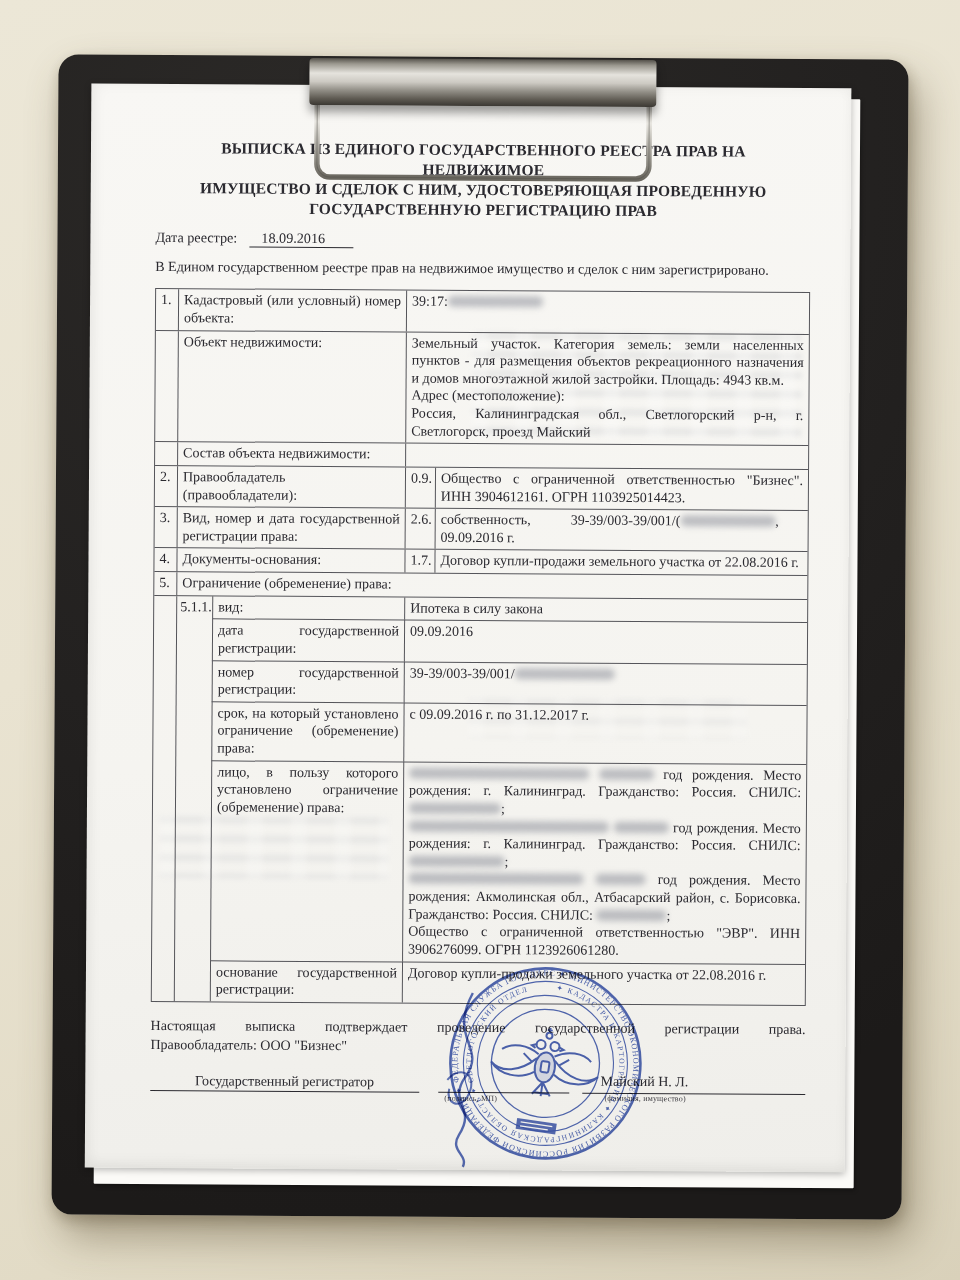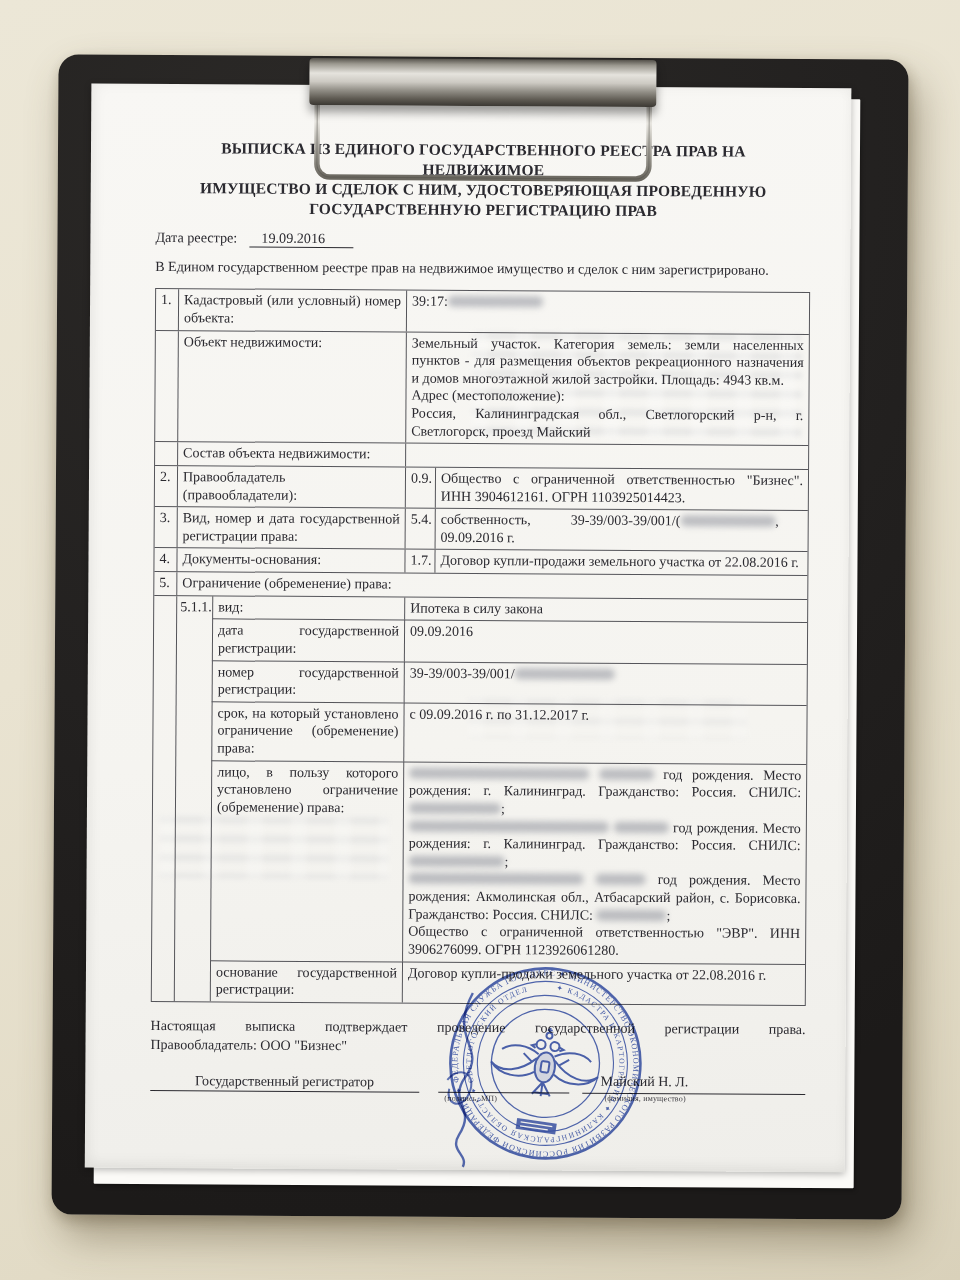--- a/index.html
+++ b/index.html
@@ -86,21 +86,21 @@
     <div class="bleed" style="left:72px;top:732px;width:230px;height:62px;opacity:.45"></div>
 
     <div class="content">
       <div class="doc-title">
         <div>ВЫПИСКА ИЗ ЕДИНОГО ГОСУДАРСТВЕННОГО РЕЕСТРА ПРАВ НА НЕДВИЖИМОЕ</div>
         <div>ИМУЩЕСТВО И СДЕЛОК С НИМ, УДОСТОВЕРЯЮЩАЯ ПРОВЕДЕННУЮ</div>
         <div>ГОСУДАРСТВЕННУЮ РЕГИСТРАЦИЮ ПРАВ</div>
       </div>
 
       <div class="date-line">
-        <span>Дата реестре:</span><span class="ul-date"><span>19.09.2016</span></span>
+        <span>Дата реестре:</span><span class="ul-date"><span>18.09.2016</span></span>
       </div>
 
       <div class="intro">В Едином государственном реестре прав на недвижимое имущество и сделок с ним зарегистрировано.</div>
 
       <div class="tbl">
         <div class="trow cols3">
           <div class="cell">1.</div>
           <div class="cell">Кадастровый (или условный) номер объекта:</div>
           <div class="cell">39:17:<span class="redact" style="width: 95px;"></span></div>
         </div>
@@ -116,21 +116,21 @@
         </div>
         <div class="trow cols4">
           <div class="cell">2.</div>
           <div class="cell">Правообладатель (правообладатели):</div>
           <div class="cell">0.9.</div>
           <div class="cell">Общество с ограниченной ответственностью "Бизнес". ИНН 3904612161. ОГРН 1103925014423.</div>
         </div>
         <div class="trow cols4">
           <div class="cell">3.</div>
           <div class="cell">Вид, номер и дата государственной регистрации права:</div>
-          <div class="cell">5.4.</div>
+          <div class="cell">2.6.</div>
           <div class="cell">собственность,<span class="spacer" style="width: 40px;"></span>39-39/003-39/001/(<span class="redact" style="width: 95px;"></span>,<br>09.09.2016 г.</div>
         </div>
         <div class="trow cols4">
           <div class="cell">4.</div>
           <div class="cell">Документы-основания:</div>
           <div class="cell">1.7.</div>
           <div class="cell">Договор купли-продажи земельного участка от 22.08.2016 г.</div>
         </div>
         <div class="trow cols2">
           <div class="cell">5.</div>

